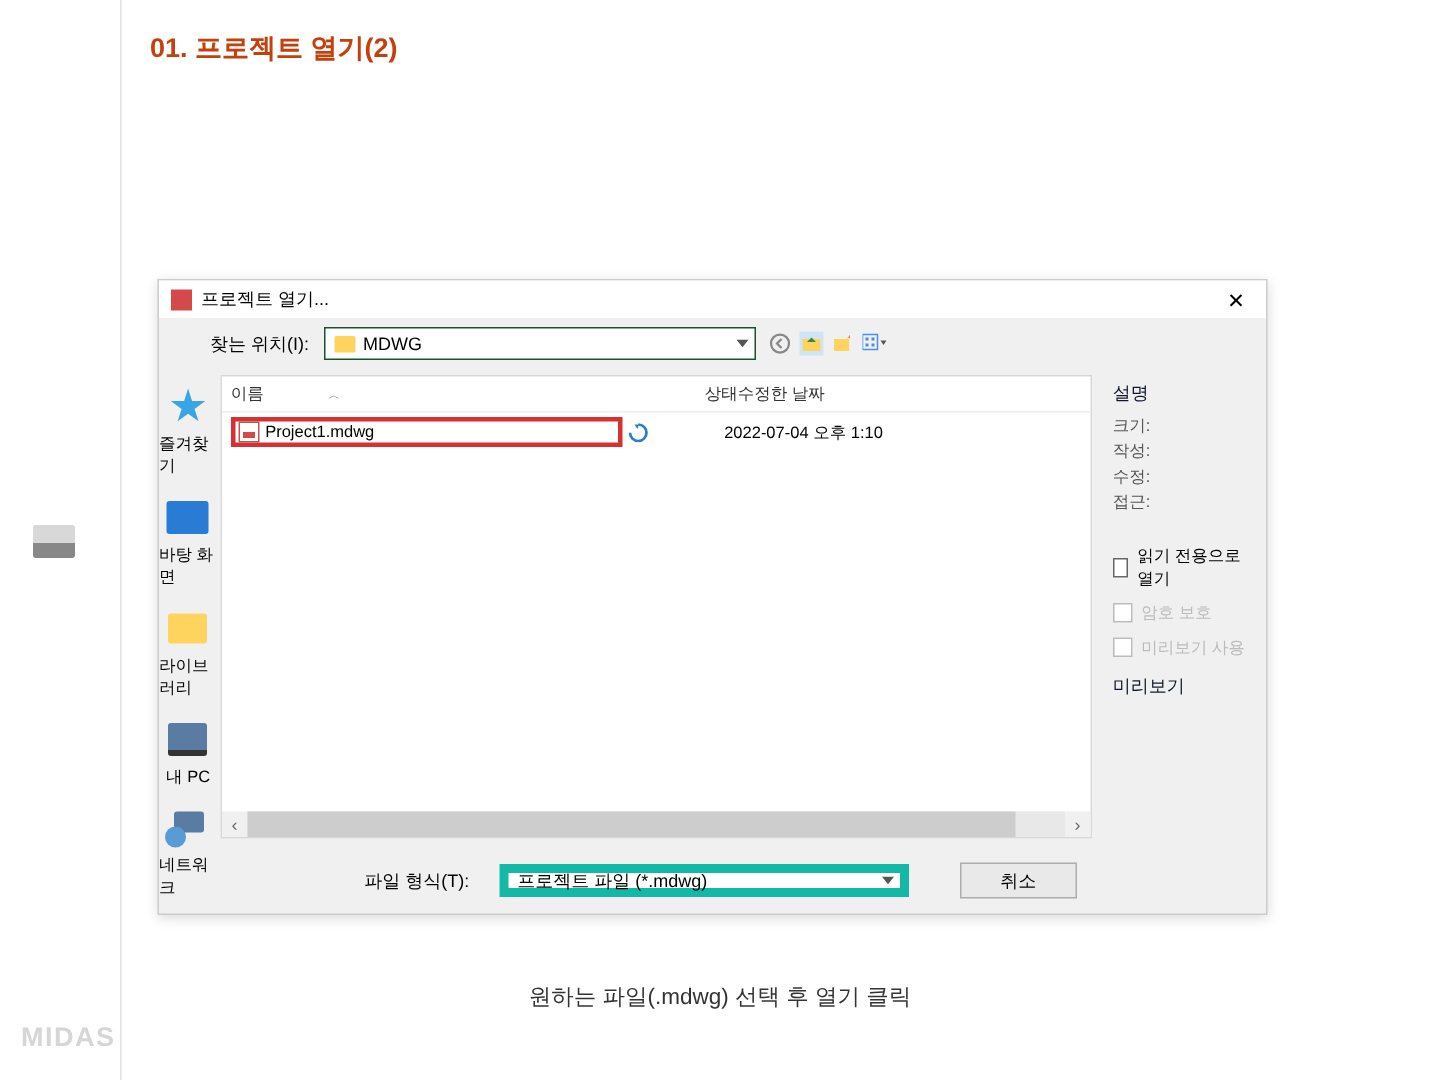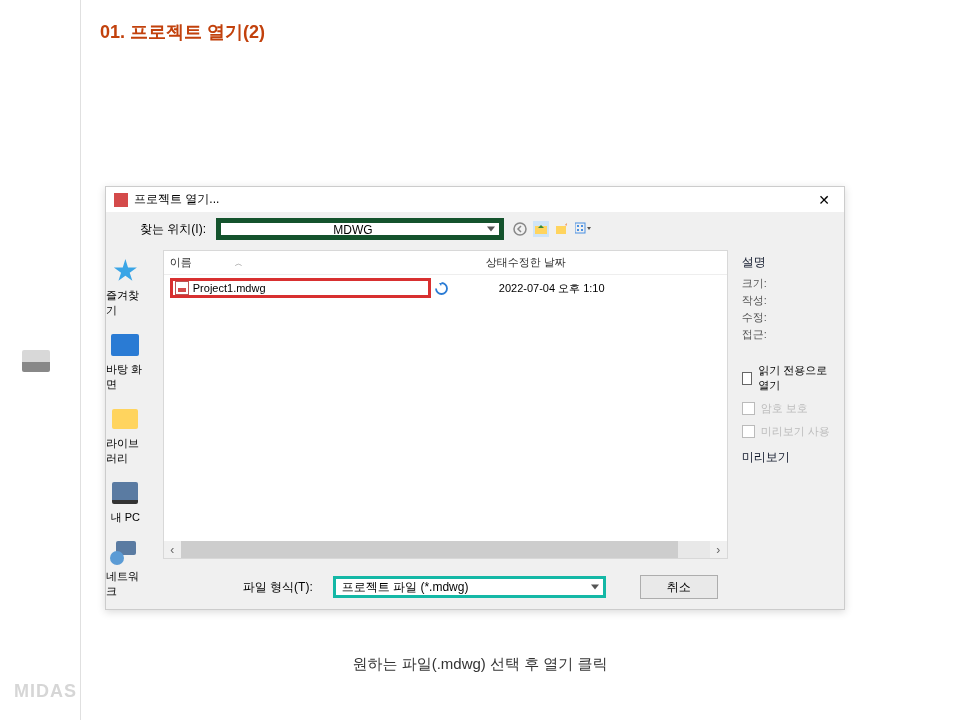--- a/index.html
+++ b/index.html
@@ -54,25 +54,24 @@
     }
     .toolbar-row {
       display: flex; align-items: center;
       padding: 6px 10px;
       background: #f0f0f0;
     }
     .lbl { width: 90px; text-align: right; margin-right: 10px; }
     .combo {
       height: 22px;
       background: #fff;
-      border: 5px solid #14532d;
+      border: 1px solid #14532d;
       position: relative;
       display: flex; align-items: center;
       padding: 0 20px 0 6px;
-      flex-direction: column;
     }
     .combo .folder-ic {
       width: 14px; height: 11px;
       background: #ffd45e;
       border-radius: 1px;
       margin-right: 5px;
     }
     .combo .chev {
       position: absolute; right: 4px; top: 50%;
       transform: translateY(-50%);
@@ -98,21 +97,21 @@
     .ic-fav::before { content:""; display:block; width:24px; height:24px; background:#3aa5e6; clip-path: polygon(50% 0%, 61% 35%, 98% 35%, 68% 57%, 79% 91%, 50% 70%, 21% 91%, 32% 57%, 2% 35%, 39% 35%); }
     .ic-desk::before { content:""; display:block; width:28px; height:22px; background:#2a7bd4; border-radius:2px; }
     .ic-lib::before { content:""; display:block; width:26px; height:20px; background:#ffd45e; border-radius:2px; }
     .ic-pc::before { content:""; display:block; width:26px; height:18px; background:#5a7ba2; border-radius:2px; border-bottom: 4px solid #333; }
     .ic-net { position:relative; }
     .ic-net::before { content:""; display:block; width:20px; height:14px; background:#5a7ba2; border-radius:2px; position:absolute; top:4px; left:8px; }
     .ic-net::after { content:""; display:block; width:14px; height:14px; background:#5b9bd5; border-radius:50%; position:absolute; bottom:2px; left:2px; }
     .file-area {
       flex: 1;
       background: #fff;
-      margin: 4px 0 10px 18px;
+      margin: 4px 0 10px 2px;
       border: 1px solid #d8d8d8;
       display: flex; flex-direction: column;
       min-height: 248px;
     }
     .fl-head {
       display: flex; padding: 4px 6px;
       border-bottom: 1px solid #eee;
       font-size: 11px; color: #333;
       position: relative;
     }
@@ -140,21 +139,21 @@
       display: flex; align-items: center;
     }
     .hscroll .arr { width: 17px; height: 17px; display:flex; align-items:center; justify-content:center; color:#666; }
     .hscroll .track { flex: 1; height: 17px; background: #e8e8e8; position: relative; }
     .hscroll .thumb { position:absolute; left:0; top:0; bottom:0; width:94%; background:#cdcdcd; }
     .bottom-ctrls { padding: 6px 10px 10px 98px; display:flex; flex-direction:column; gap:8px; }
     .ctrl-row { display:flex; align-items:center; }
     .ctrl-row .lbl2 { width: 90px; }
     .ctrl-row .combo2 {
       flex: 0 0 273px; height: 22px;
-      background: #fff; border: 3px solid #14b8a6;
+      background: #fff; border: 6px solid #14b8a6;
       position: relative; display:flex; align-items:center; padding: 0 22px 0 6px;
     }
     .ctrl-row .combo2 .chev { position:absolute; right:4px; top:50%; transform:translateY(-50%); width:0;height:0;border-left:4px solid transparent;border-right:4px solid transparent;border-top:5px solid #555;}
     .btn-area { margin-left: 34px; }
     .win-btn {
       width: 78px; height: 24px;
       background: #e9e9e9;
       border: 1px solid #adadad;
       display: flex; align-items: center; justify-content: center;
       font-size: 12px;

